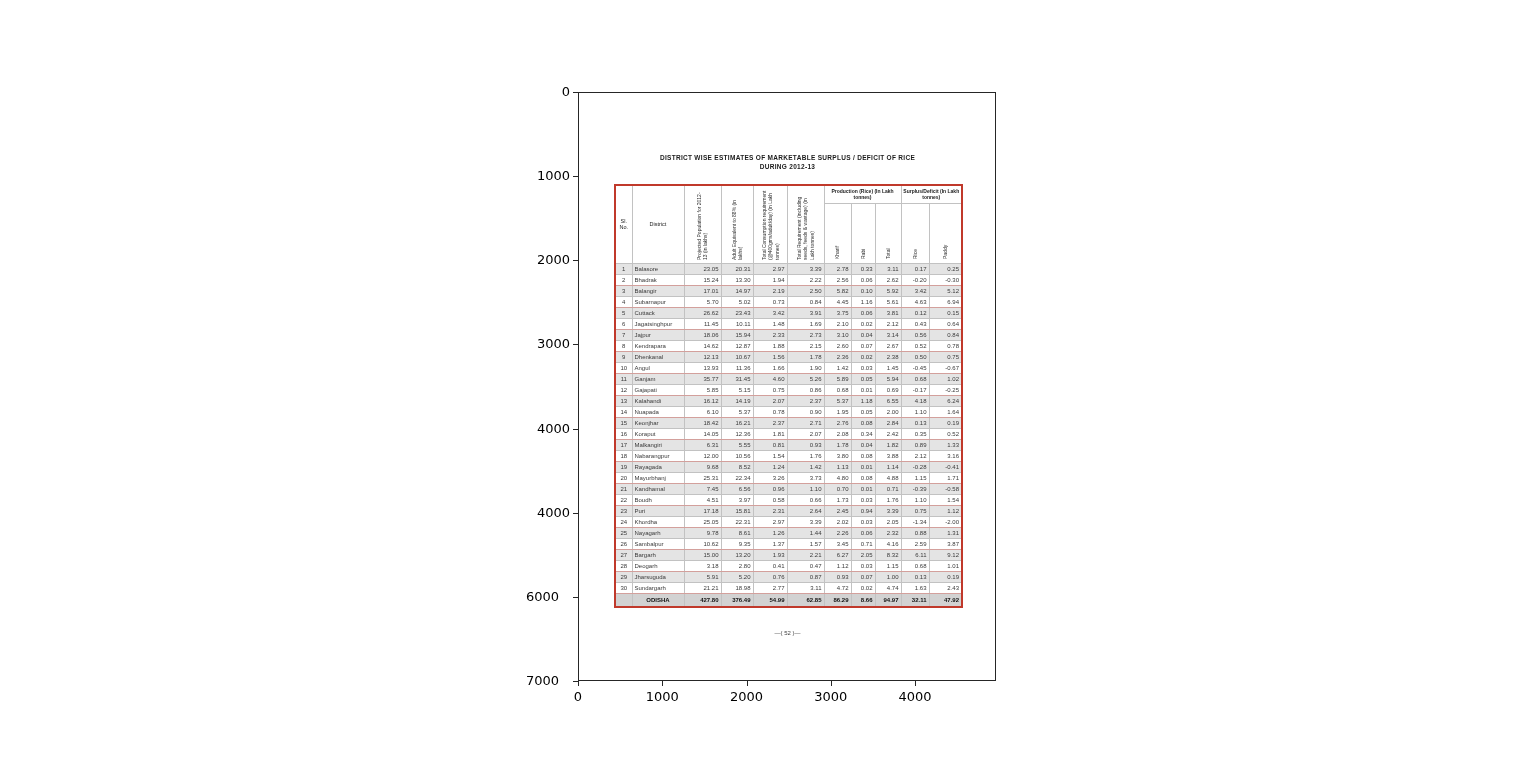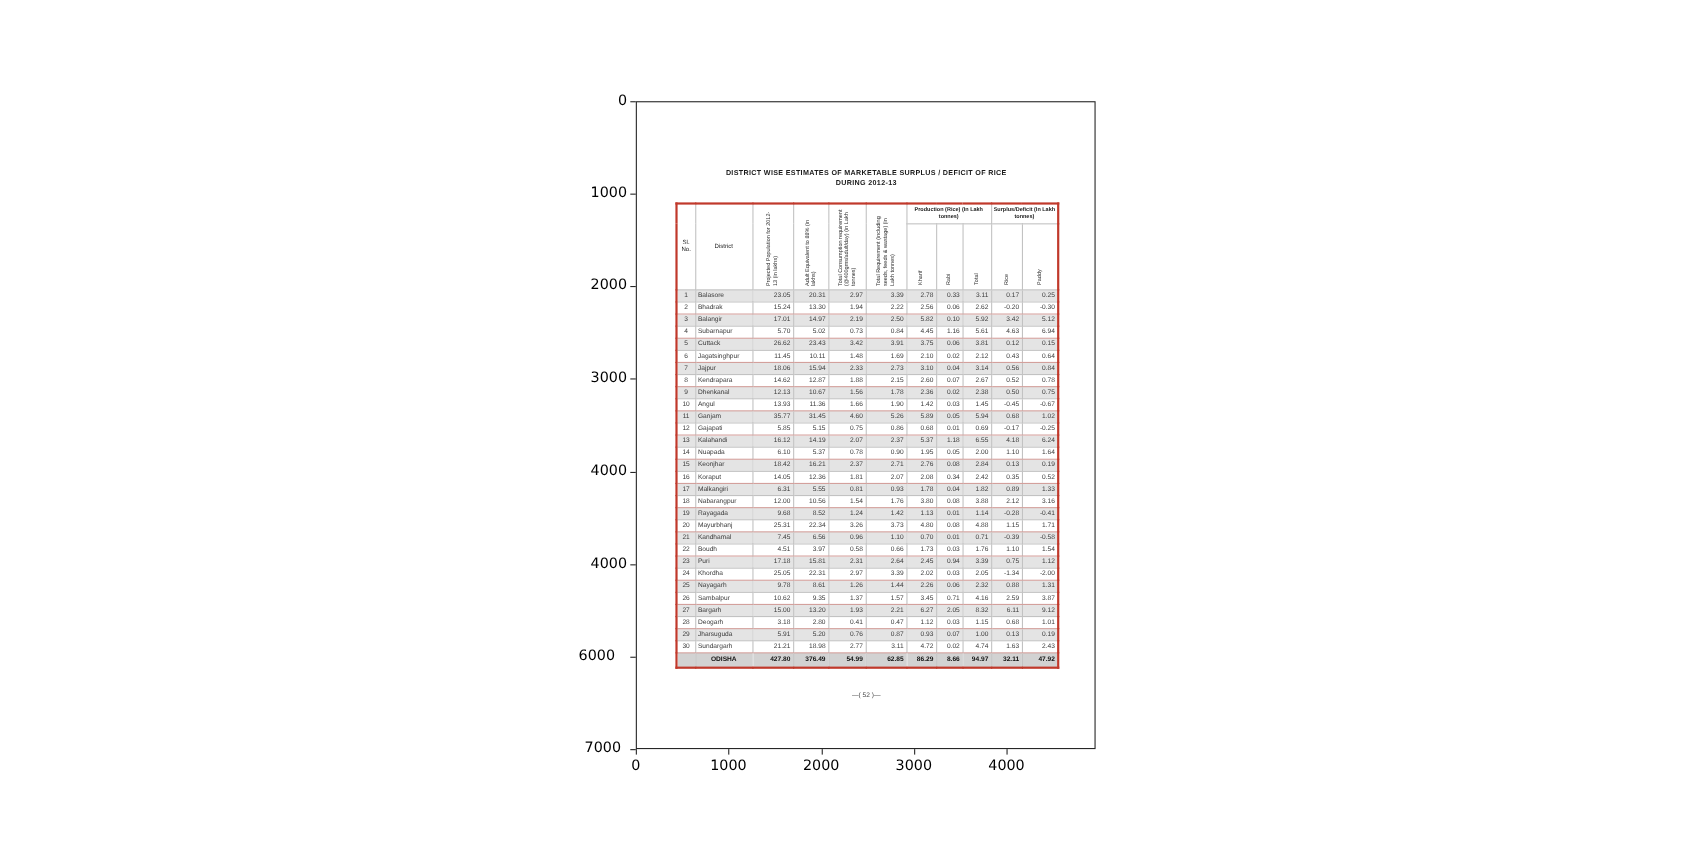--- a/index.html
+++ b/index.html
@@ -526,21 +526,21 @@
       <div class="tick-label" style="left: 526px; width: 44px; top: 253.286px; text-align: right;">2000</div>
       <div class="tick-mark" style="left: 573px; top: 260.286px; width: 5px; height: 1px;"></div>
       <div class="tick-label" style="left: 526px; width: 44px; top: 337.429px; text-align: right;">3000</div>
       <div class="tick-mark" style="left: 573px; top: 344.429px; width: 5px; height: 1px;"></div>
       <div class="tick-label" style="left: 526px; width: 44px; top: 421.572px; text-align: right;">4000</div>
       <div class="tick-mark" style="left: 573px; top: 428.572px; width: 5px; height: 1px;"></div>
       <div class="tick-label" style="left: 526px; width: 44px; top: 505.715px; text-align: right;">4000</div>
       <div class="tick-mark" style="left: 573px; top: 512.715px; width: 5px; height: 1px;"></div>
       <div class="tick-label" style="left: 526px; width: 44px; top: 589.858px; text-align: left;">6000</div>
       <div class="tick-mark" style="left: 573px; top: 596.858px; width: 5px; height: 1px;"></div>
-      <div class="tick-label" style="left: 526px; width: 44px; top: 674.001px; text-align: center;">7000</div>
+      <div class="tick-label" style="left: 526px; width: 44px; top: 674.001px; text-align: left;">7000</div>
       <div class="tick-mark" style="left: 573px; top: 681.001px; width: 5px; height: 1px;"></div>
     </div>
   <div id="xticks">
       <div class="tick-label" style="left: 548px; width: 60px; top: 690px; text-align: center;">0</div>
       <div class="tick-mark" style="left: 578px; top: 681px; width: 1px; height: 5px;"></div>
       <div class="tick-label" style="left: 632.25px; width: 60px; top: 690px; text-align: center;">1000</div>
       <div class="tick-mark" style="left: 662.25px; top: 681px; width: 1px; height: 5px;"></div>
       <div class="tick-label" style="left: 716.5px; width: 60px; top: 690px; text-align: center;">2000</div>
       <div class="tick-mark" style="left: 746.5px; top: 681px; width: 1px; height: 5px;"></div>
       <div class="tick-label" style="left: 800.75px; width: 60px; top: 690px; text-align: center;">3000</div>

